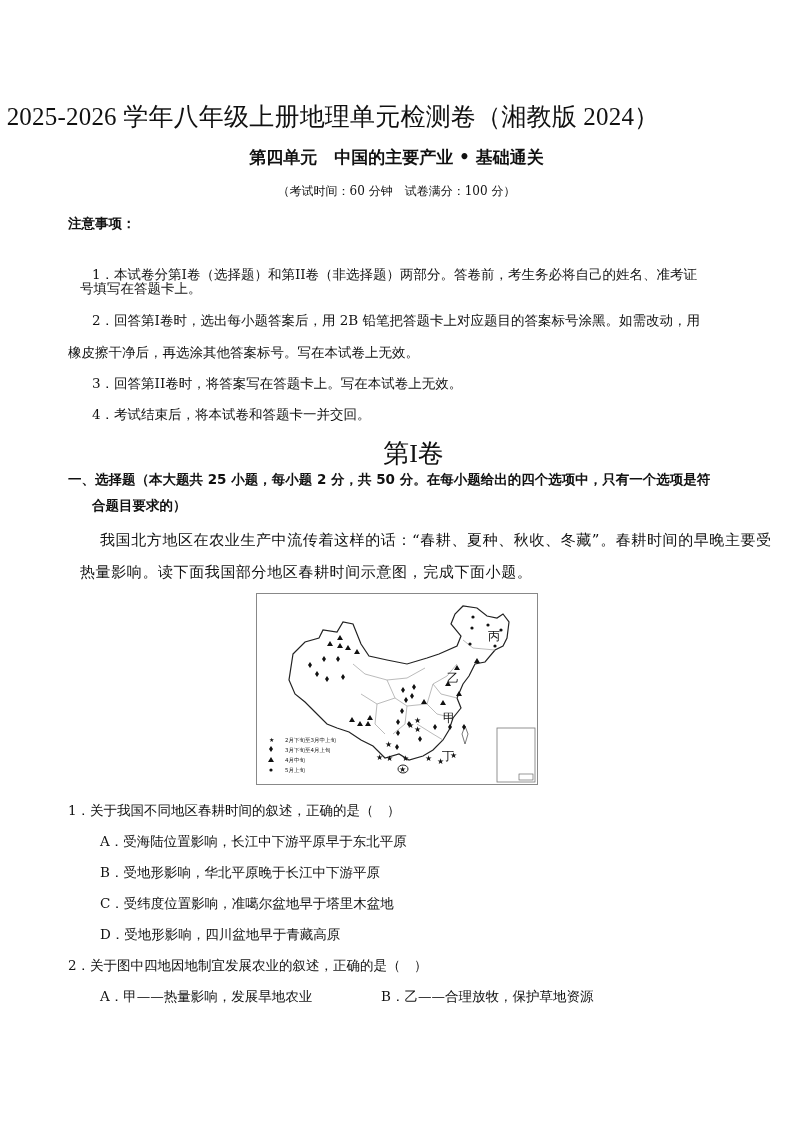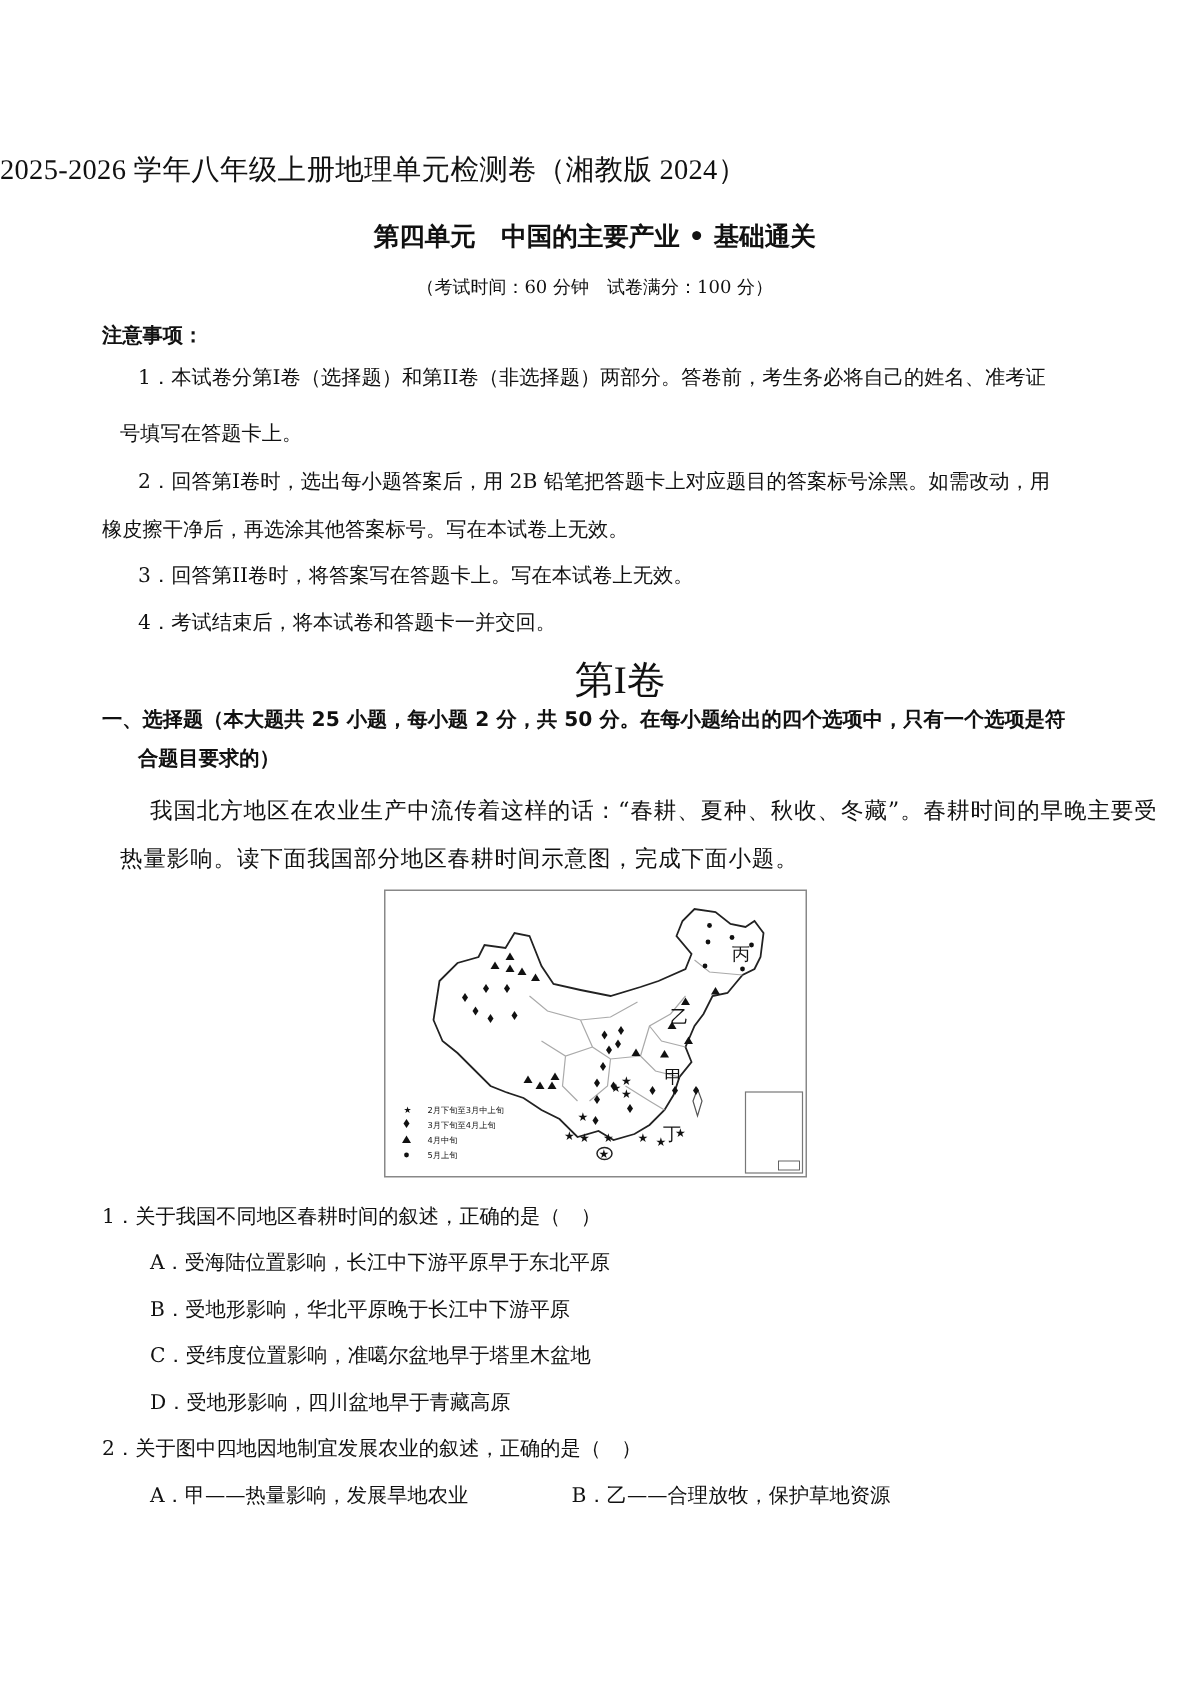--- a/index.html
+++ b/index.html
@@ -1,19 +1,19 @@
 <!DOCTYPE html>
 <html><head>
 <meta charset="utf-8">
 <style>
   html, body { margin: 0; padding: 0; background: #ffffff; }
   body { width: 793px; height: 1122px; position: relative; overflow: hidden;
          font-family: "DejaVu Serif", "Liberation Serif", serif; color: #111; }
   .abs { position: absolute; white-space: nowrap; }
-  .title { left: 0; width: 666px; top: 100px; text-align: left; font-size: 19px;
+  .title { left: 0; width: 666px; top: 100px; text-align: center; font-size: 25px;
            font-family: "Liberation Serif", "DejaVu Serif", serif; letter-spacing: 0.2px; }
   .subtitle { left: 0; width: 793px; top: 146px; text-align: center; font-size: 17px; font-weight: bold;
               font-family: "DejaVu Sans", sans-serif; }
   .meta { left: 0; width: 793px; top: 183px; text-align: center; font-size: 12px; }
   .notes-h { left: 68px; top: 215px; font-size: 13.5px; font-weight: bold; font-family: "DejaVu Sans", sans-serif; }
   .p { font-size: 13.5px; }
   .sec-title { left: 17px; width: 793px; top: 436px; text-align: center; font-size: 26px;
                font-family: "Liberation Serif", "DejaVu Serif", serif; }
   .q-head { font-size: 13.5px; font-weight: bold; font-family: "DejaVu Sans", sans-serif; }
   .intro { font-size: 15px; letter-spacing: 0.6px; }
@@ -21,21 +21,21 @@
   .opt { font-size: 13.5px; }
 </style>
 </head>
 <body>
 
 <div class="abs title">2025-2026 学年八年级上册地理单元检测卷（湘教版 2024）</div>
 <div class="abs subtitle">第四单元　中国的主要产业 • 基础通关</div>
 <div class="abs meta">（考试时间：60 分钟　试卷满分：100 分）</div>
 
 <div class="abs notes-h">注意事项：</div>
-<div class="abs p" style="left:92px; top:243px;">1．本试卷分第I卷（选择题）和第II卷（非选择题）两部分。答卷前，考生务必将自己的姓名、准考证</div>
+<div class="abs p" style="left:92px; top:266px;">1．本试卷分第I卷（选择题）和第II卷（非选择题）两部分。答卷前，考生务必将自己的姓名、准考证</div>
 <div class="abs p" style="left:68px; top:280px;margin-left:12px;">号填写在答题卡上。</div>
 <div class="abs p" style="left:92px; top:312px;">2．回答第I卷时，选出每小题答案后，用 2B 铅笔把答题卡上对应题目的答案标号涂黑。如需改动，用</div>
 <div class="abs p" style="left:68px; top:344px;">橡皮擦干净后，再选涂其他答案标号。写在本试卷上无效。</div>
 <div class="abs p" style="left:92px; top:375px;">3．回答第II卷时，将答案写在答题卡上。写在本试卷上无效。</div>
 <div class="abs p" style="left:92px; top:406px;">4．考试结束后，将本试卷和答题卡一并交回。</div>
 
 <div class="abs sec-title">第I卷</div>
 <div class="abs q-head" style="left:68px; top:471px;">一、选择题（本大题共 25 小题，每小题 2 分，共 50 分。在每小题给出的四个选项中，只有一个选项是符</div>
 <div class="abs q-head" style="left:92px; top:497px;">合题目要求的）</div>
 <div class="abs intro" style="left:100px; top:531px;">我国北方地区在农业生产中流传着这样的话：“春耕、夏种、秋收、冬藏”。春耕时间的早晚主要受</div>

